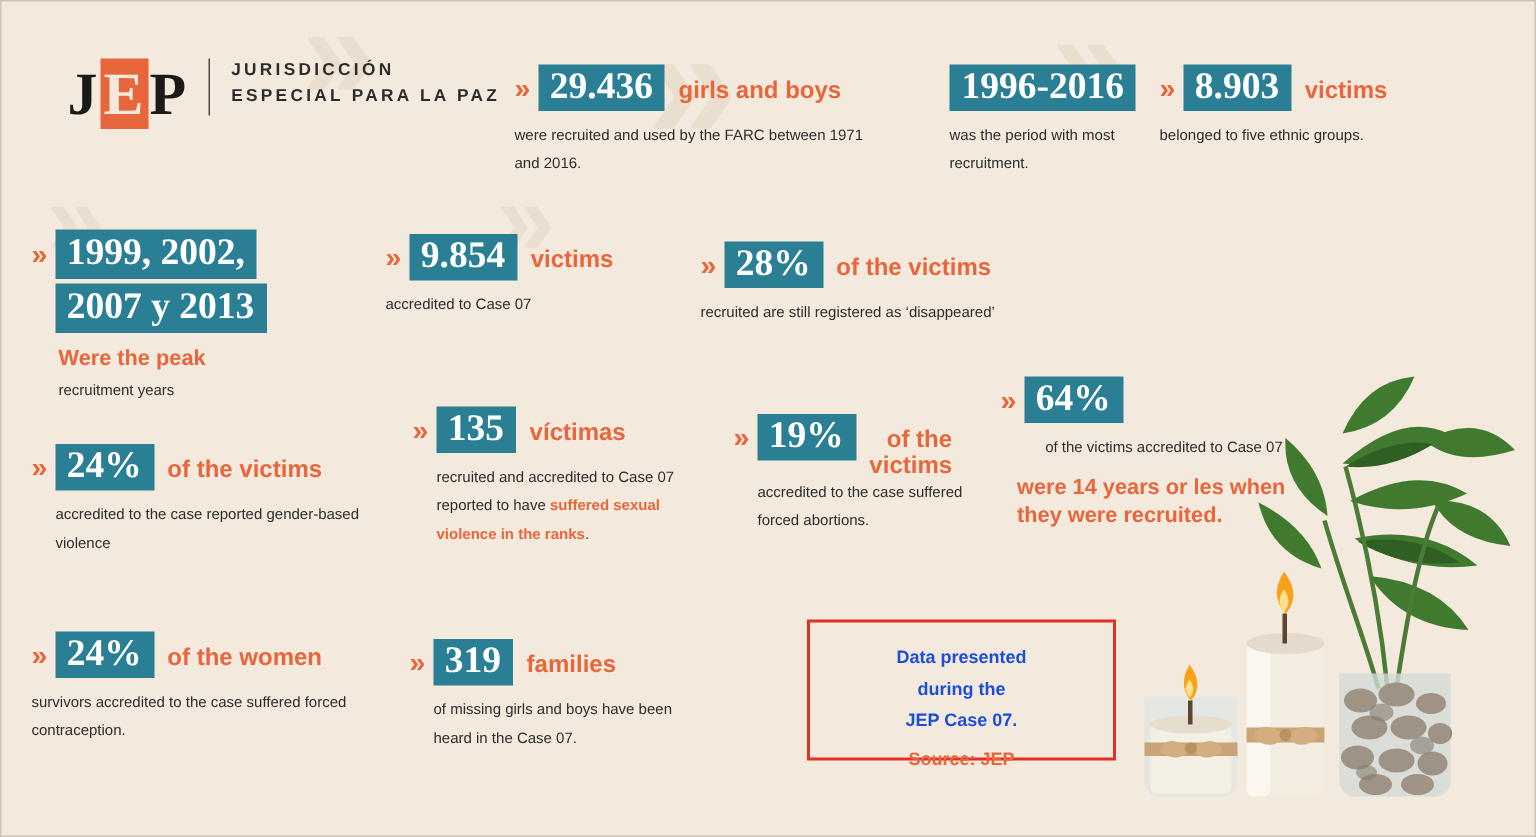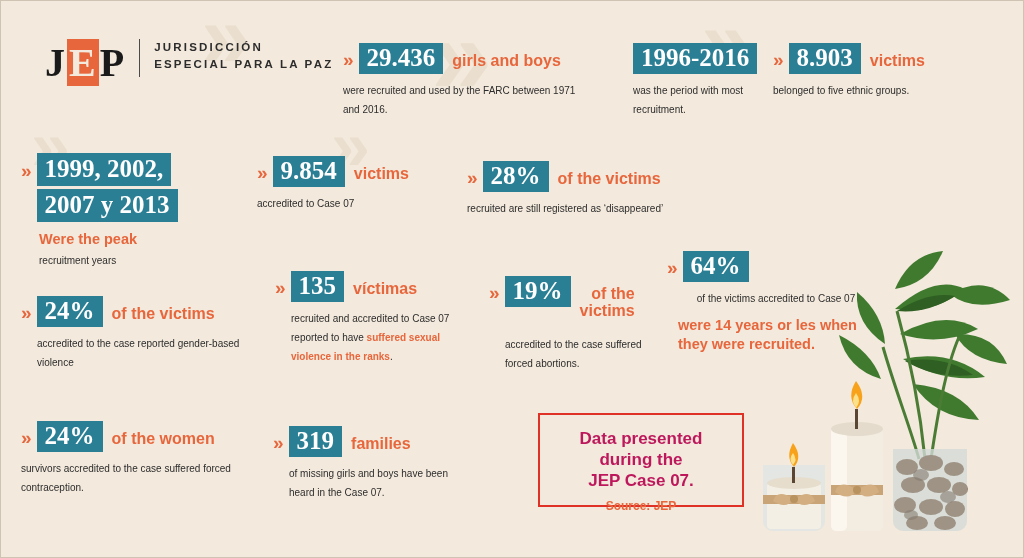--- a/index.html
+++ b/index.html
@@ -151,23 +151,23 @@
     top: 412px;
     width: 206px;
     height: 94px;
     border: 2px solid #e03127;
     background: #f3e9dc;
     text-align: center;
     box-sizing: border-box;
     padding-top: 13px;
   }
   #callout .ctitle {
-    color: #be185d;
-    font-weight: bold;
-    font-size: 17px;
+    color: #1d4ed8;
+    font-weight: bold;
+    font-size: 12px;
     line-height: 21px;
   }
   #callout .csrc {
     color: #e8663c;
     font-weight: bold;
     font-size: 12px;
     margin-top: 8px;
   }
 
   
@@ -274,21 +274,21 @@
 
   <div class="stat" style="left:488px; top:275px; width:160px;">
     <div class="headline">
       <span class="chev">»</span>
       <span class="num">19%</span>
       <span class="tag stack">
         <span>of the</span><br>
         <span>victims</span>
       </span>
     </div>
-    <div class="desc" style="margin-left:16px; margin-top:16px;">accredited to the case suffered forced abortions.</div>
+    <div class="desc" style="margin-left:16px; margin-top:0;">accredited to the case suffered forced abortions.</div>
   </div>
 
   <div class="stat" style="left:666px; top:250px; width:190px;">
     <div class="headline">
       <span class="chev">»</span>
       <span class="num">64%</span>
     </div>
     <div class="desc" style="margin-left:28px;text-align:center;">of the victims accredited to Case 07</div>
     <div class="sub-bold" style="margin-left:11px;">were 14 years or les when they were recruited.</div>
   </div>

